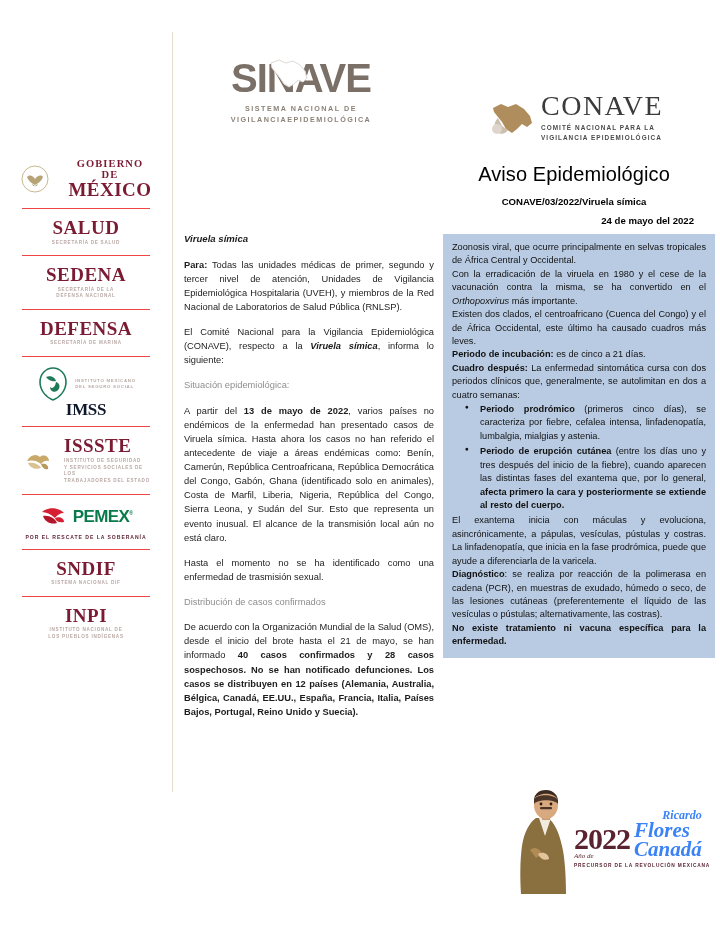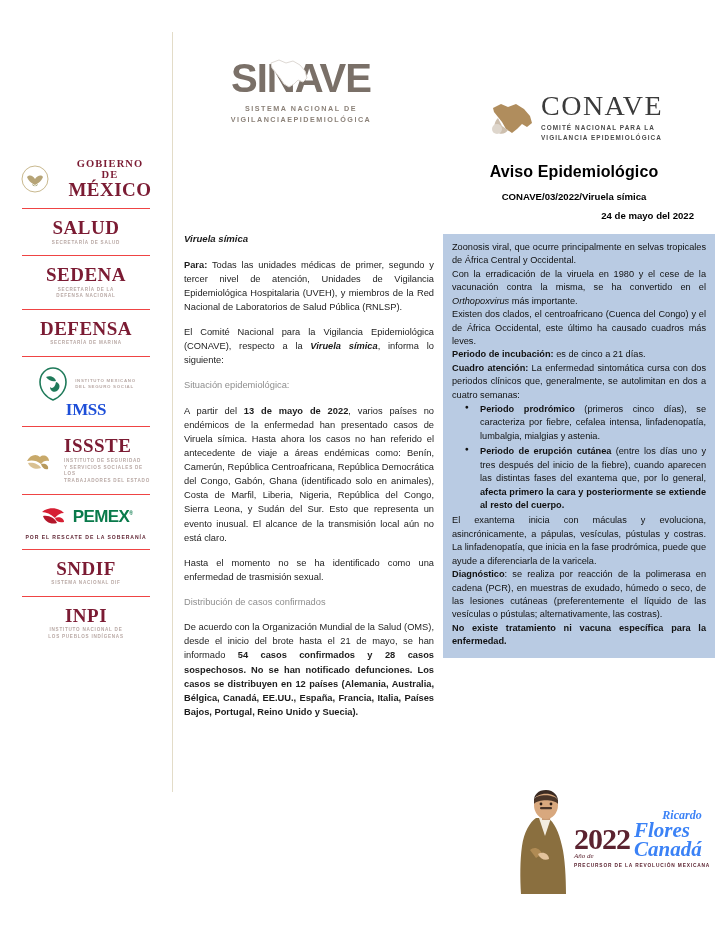--- a/index.html
+++ b/index.html
@@ -46,21 +46,21 @@
     width:30px;height:30px;flex:0 0 30px;
     display:flex;align-items:center;justify-content:center;
   }
   .gob-text{display:flex;flex-direction:column;align-items:flex-start;}
 
   
   .imss-row{display:flex;align-items:center;gap:5px;justify-content:center;}
   .imss-mark{width:34px;height:36px;flex:0 0 34px;}
   .imss-word{
     font-family:"Liberation Serif", serif;font-weight:bold;
-    font-size:17px;color:#1d4ed8;letter-spacing:-.3px;line-height:.9;
+    font-size:17px;color:#0f172a;letter-spacing:-.3px;line-height:.9;
   }
   .imss-side{font-size:4.4px;letter-spacing:.7px;color:#b9a9a5;
      font-weight:bold;line-height:1.5;text-align:left;}
 
   
   .issste-row{display:flex;align-items:center;gap:10px;}
   .issste-mark{width:32px;height:30px;flex:0 0 32px;}
   .issste-txt{display:flex;flex-direction:column;align-items:flex-start;}
 
   
@@ -96,21 +96,21 @@
     font-family:"Liberation Serif", serif;
     font-size:28px;letter-spacing:1.5px;color:#3b3b3b;line-height:1;
   }
   .conave-sub{
     font-size:6.4px;letter-spacing:1.05px;color:#4a4a4a;font-weight:bold;
     line-height:1.6;margin-top:3px;text-transform:uppercase;
   }
 
   
   .title-zone{position:absolute;left:440px;top:163px;width:268px;text-align:center;}
-  .doc-title{font-size:16px;font-weight:bold;color:#000;letter-spacing:.1px;}
+  .doc-title{font-size:20px;font-weight:normal;color:#000;letter-spacing:.1px;}
   .doc-ref{font-size:9.6px;font-weight:bold;color:#000;margin-top:10px;}
   .doc-date{font-size:9.6px;font-weight:bold;color:#000;margin-top:8px;text-align:right;padding-right:14px;}
 
   
   .col-left{
     position:absolute;left:184px;top:232px;width:250px;
     font-size:9.3px;line-height:1.52;color:#1c1c1c;
   }
   .col-left p{margin:0 0 11px 0;text-align:justify;}
   .lead-it{font-style:italic;font-weight:bold;font-size:9.6px;margin-bottom:13px;}
@@ -310,35 +310,35 @@
     <p><span>El Comité Nacional para la Vigilancia Epidemiológica (CONAVE), respecto a la </span><span class="bi">Viruela símica</span><span>, informa lo siguiente:</span></p>
 
     <p class="sec-head">Situación epidemiológica:</p>
 
     <p><span>A partir del </span><b>13 de mayo de 2022</b><span>, varios países no endémicos de la enfermedad han presentado casos de Viruela símica. Hasta ahora los casos no han referido el antecedente de viaje a áreas endémicas como: Benín, Camerún, República Centroafricana, República Democrática del Congo, Gabón, Ghana (identificado solo en animales), Costa de Marfil, Liberia, Nigeria, República del Congo, Sierra Leona, y Sudán del Sur. Esto que representa un evento inusual. El alcance de la transmisión local aún no está claro.</span></p>
 
     <p>Hasta el momento no se ha identificado como una enfermedad de trasmisión sexual.</p>
 
     <p class="sec-head">Distribución de casos confirmados</p>
 
-    <p><span>De acuerdo con la Organización Mundial de la Salud (OMS), desde el inicio del brote hasta el 21 de mayo, se han informado </span><b>54 casos confirmados y 28 casos sospechosos. No se han notificado defunciones. Los casos se distribuyen en 12 países (Alemania, Australia, Bélgica, Canadá, EE.UU., España, Francia, Italia, Países Bajos, Portugal, Reino Unido y Suecia).</b></p>
+    <p><span>De acuerdo con la Organización Mundial de la Salud (OMS), desde el inicio del brote hasta el 21 de mayo, se han informado </span><b>40 casos confirmados y 28 casos sospechosos. No se han notificado defunciones. Los casos se distribuyen en 12 países (Alemania, Australia, Bélgica, Canadá, EE.UU., España, Francia, Italia, Países Bajos, Portugal, Reino Unido y Suecia).</b></p>
 
   </div>
 
   <div class="panel">
 
     <p>Zoonosis viral, que ocurre principalmente en selvas tropicales de África Central y Occidental.</p>
 
     <p><span>Con la erradicación de la viruela en 1980 y el cese de la vacunación contra la misma, se ha convertido en el </span><i>Orthopoxvirus</i><span> más importante.</span></p>
 
     <p>Existen dos clados, el centroafricano (Cuenca del Congo) y el de África Occidental, este último ha causado cuadros más leves.</p>
 
     <p><b>Periodo de incubación:</b><span> es de cinco a 21 días.</span></p>
 
-    <p><b>Cuadro atención:</b><span> La enfermedad sintomática cursa con dos periodos clínicos que, generalmente, se autolimitan en dos a cuatro semanas:</span></p>
+    <p><b>Cuadro después:</b><span> La enfermedad sintomática cursa con dos periodos clínicos que, generalmente, se autolimitan en dos a cuatro semanas:</span></p>
 
     <ul>
       <li><b>Periodo prodrómico</b><span> (primeros cinco días), se caracteriza por fiebre, cefalea intensa, linfadenopatía, lumbalgia, mialgias y astenia.</span></li>
       <li><b>Periodo de erupción cutánea</b><span> (entre los días uno y tres después del inicio de la fiebre), cuando aparecen las distintas fases del exantema que, por lo general, </span><b>afecta primero la cara y posteriormente se extiende al resto del cuerpo.</b></li>
     </ul>
 
     <p>El exantema inicia con máculas y evoluciona, asincrónicamente, a pápulas, vesículas, pústulas y costras. La linfadenopatía, que inicia en la fase prodrómica, puede que ayude a diferenciarla de la varicela.</p>
 
     <p><b>Diagnóstico</b><span>: se realiza por reacción de la polimerasa en cadena (PCR), en muestras de exudado, húmedo o seco, de las lesiones cutáneas (preferentemente el líquido de las vesículas o pústulas; alternativamente, las costras).</span></p>
 

